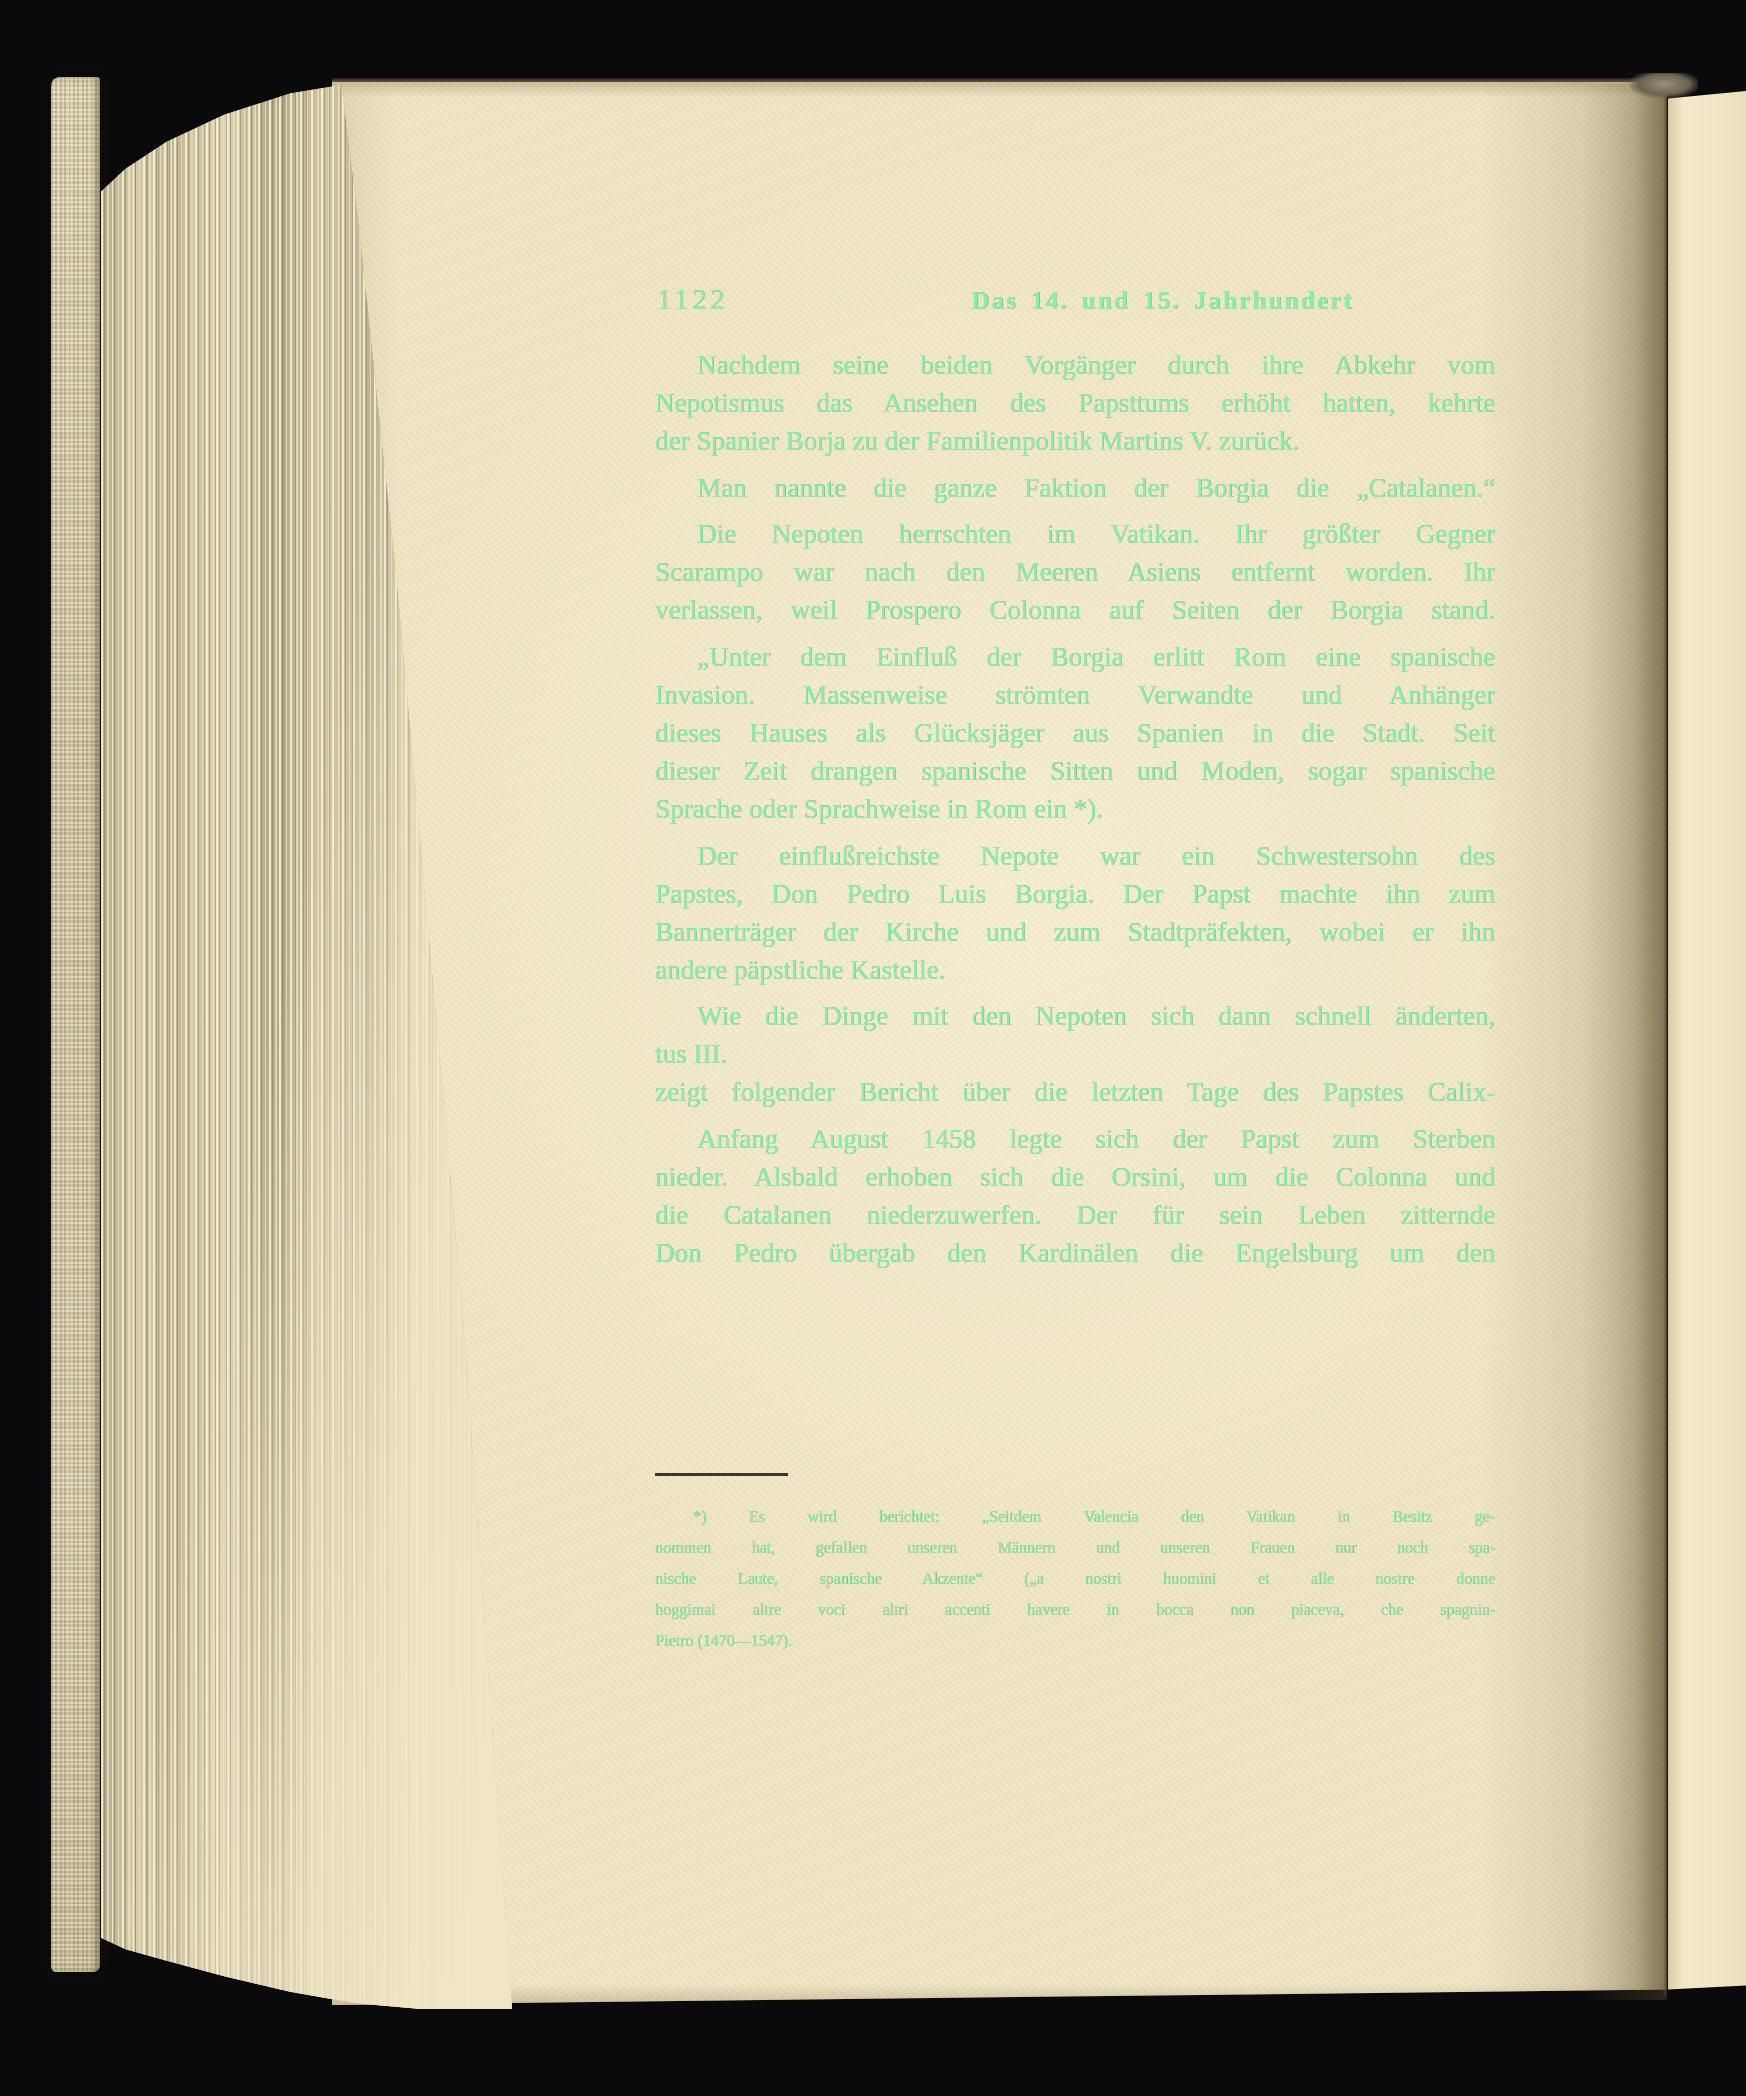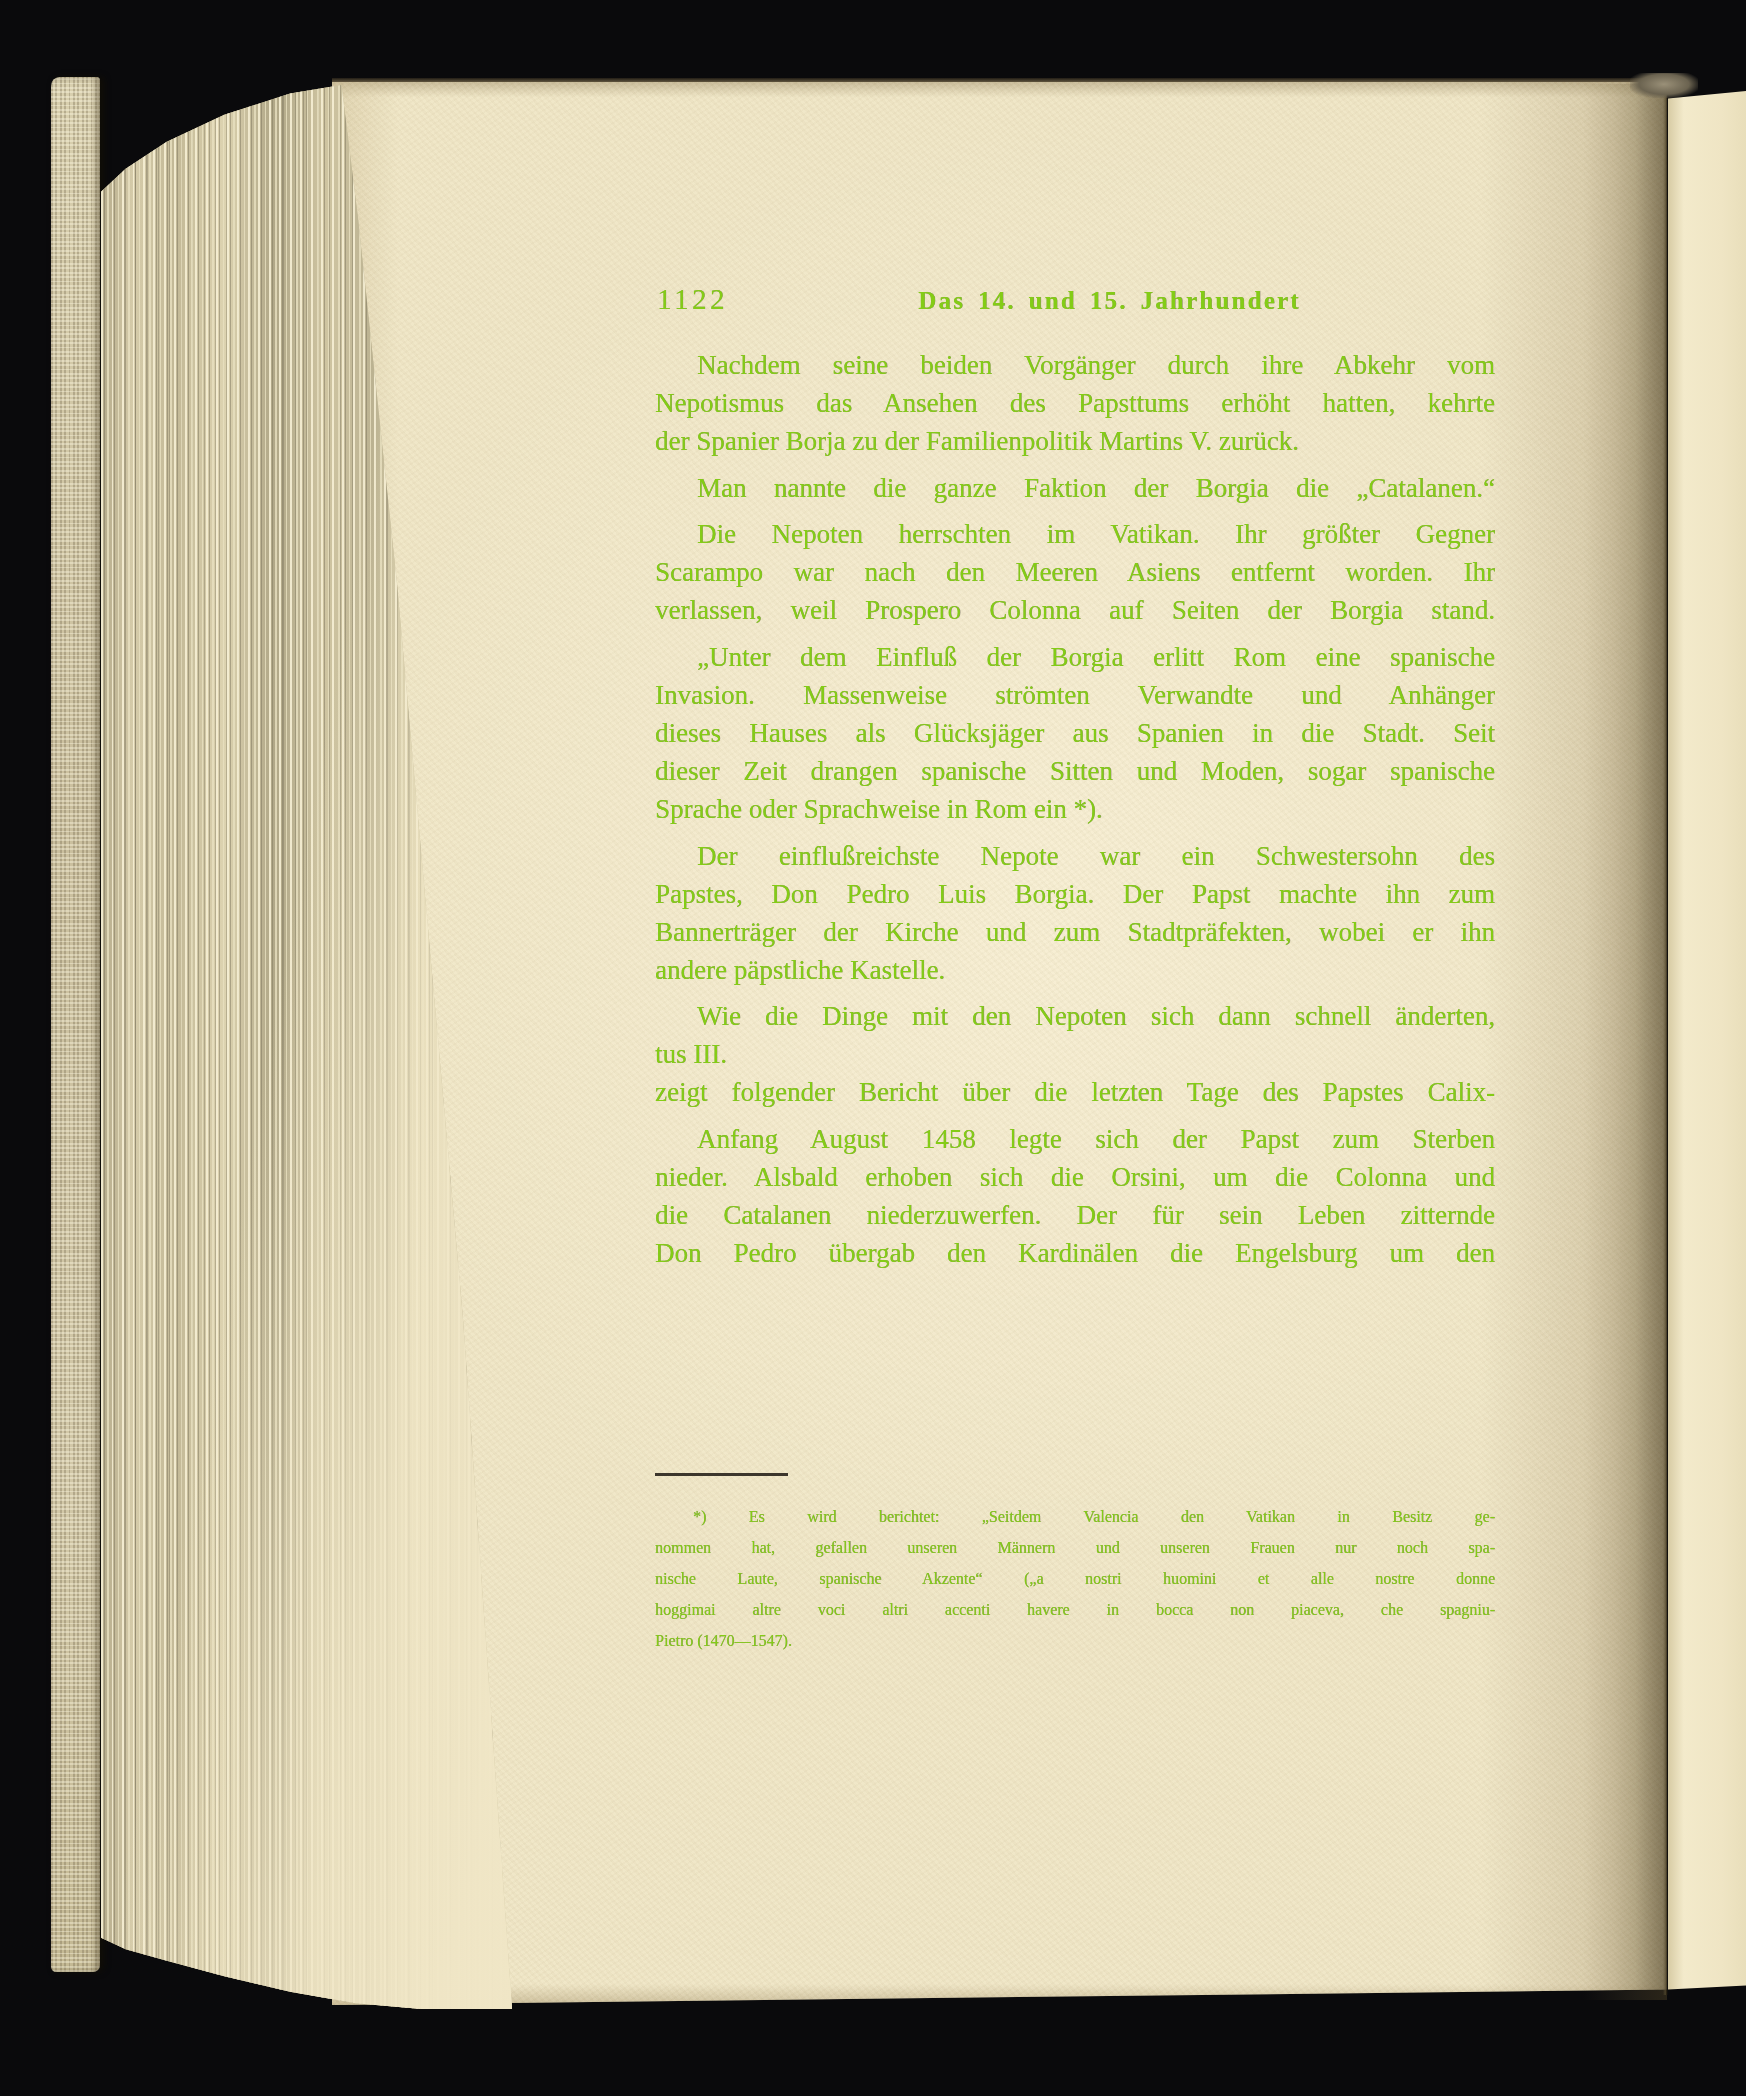--- a/index.html
+++ b/index.html
@@ -71,26 +71,26 @@
   .right-sliver{
     position:absolute;left:1668px;top:91px;width:79px;height:1906px;
     background:linear-gradient(90deg,#d7cba4 0%,#f3eacb 20%,#efe5c4 68%,#e8deba 100%);
     clip-path:polygon(0 0.4%, 100% 0, 100% 99.4%, 0 99.6%);
   }
   .gutter-top{
     position:absolute;left:1630px;top:73px;width:68px;height:24.5px;
     background:radial-gradient(ellipse at 50% 45%, #9a9078 0%, #6b6350 52%, rgba(10,10,12,0) 78%);
   }
   
-  .ink{color:#84cc16;text-shadow:0.3px 0.3px 0.6px rgba(47,43,37,.5);}
+  .ink{color:#86efac;text-shadow:0.3px 0.3px 0.6px rgba(47,43,37,.5);}
   .pagenum{
     position:absolute;left:657px;top:283px;font-size:29px;letter-spacing:3.5px;
   }
   .runhead{
-    position:absolute;left:865px;top:287px;width:489px;text-align:center;
+    position:absolute;left:865px;top:287px;width:489px;text-align:right;
     font-size:25px;font-weight:bold;letter-spacing:2.2px;word-spacing:4.4px;
   }
   .bodytext{position:absolute;left:655px;top:346px;width:840px;font-size:27px;}
   .para{margin:0 0 8.7px 0;}
   .para:last-child{margin-bottom:0;}
   .line{
     height:38px;line-height:38px;
     text-align:justify;text-align-last:justify;text-justify:inter-word;
   }
   .line.ind{padding-left:42px;}

